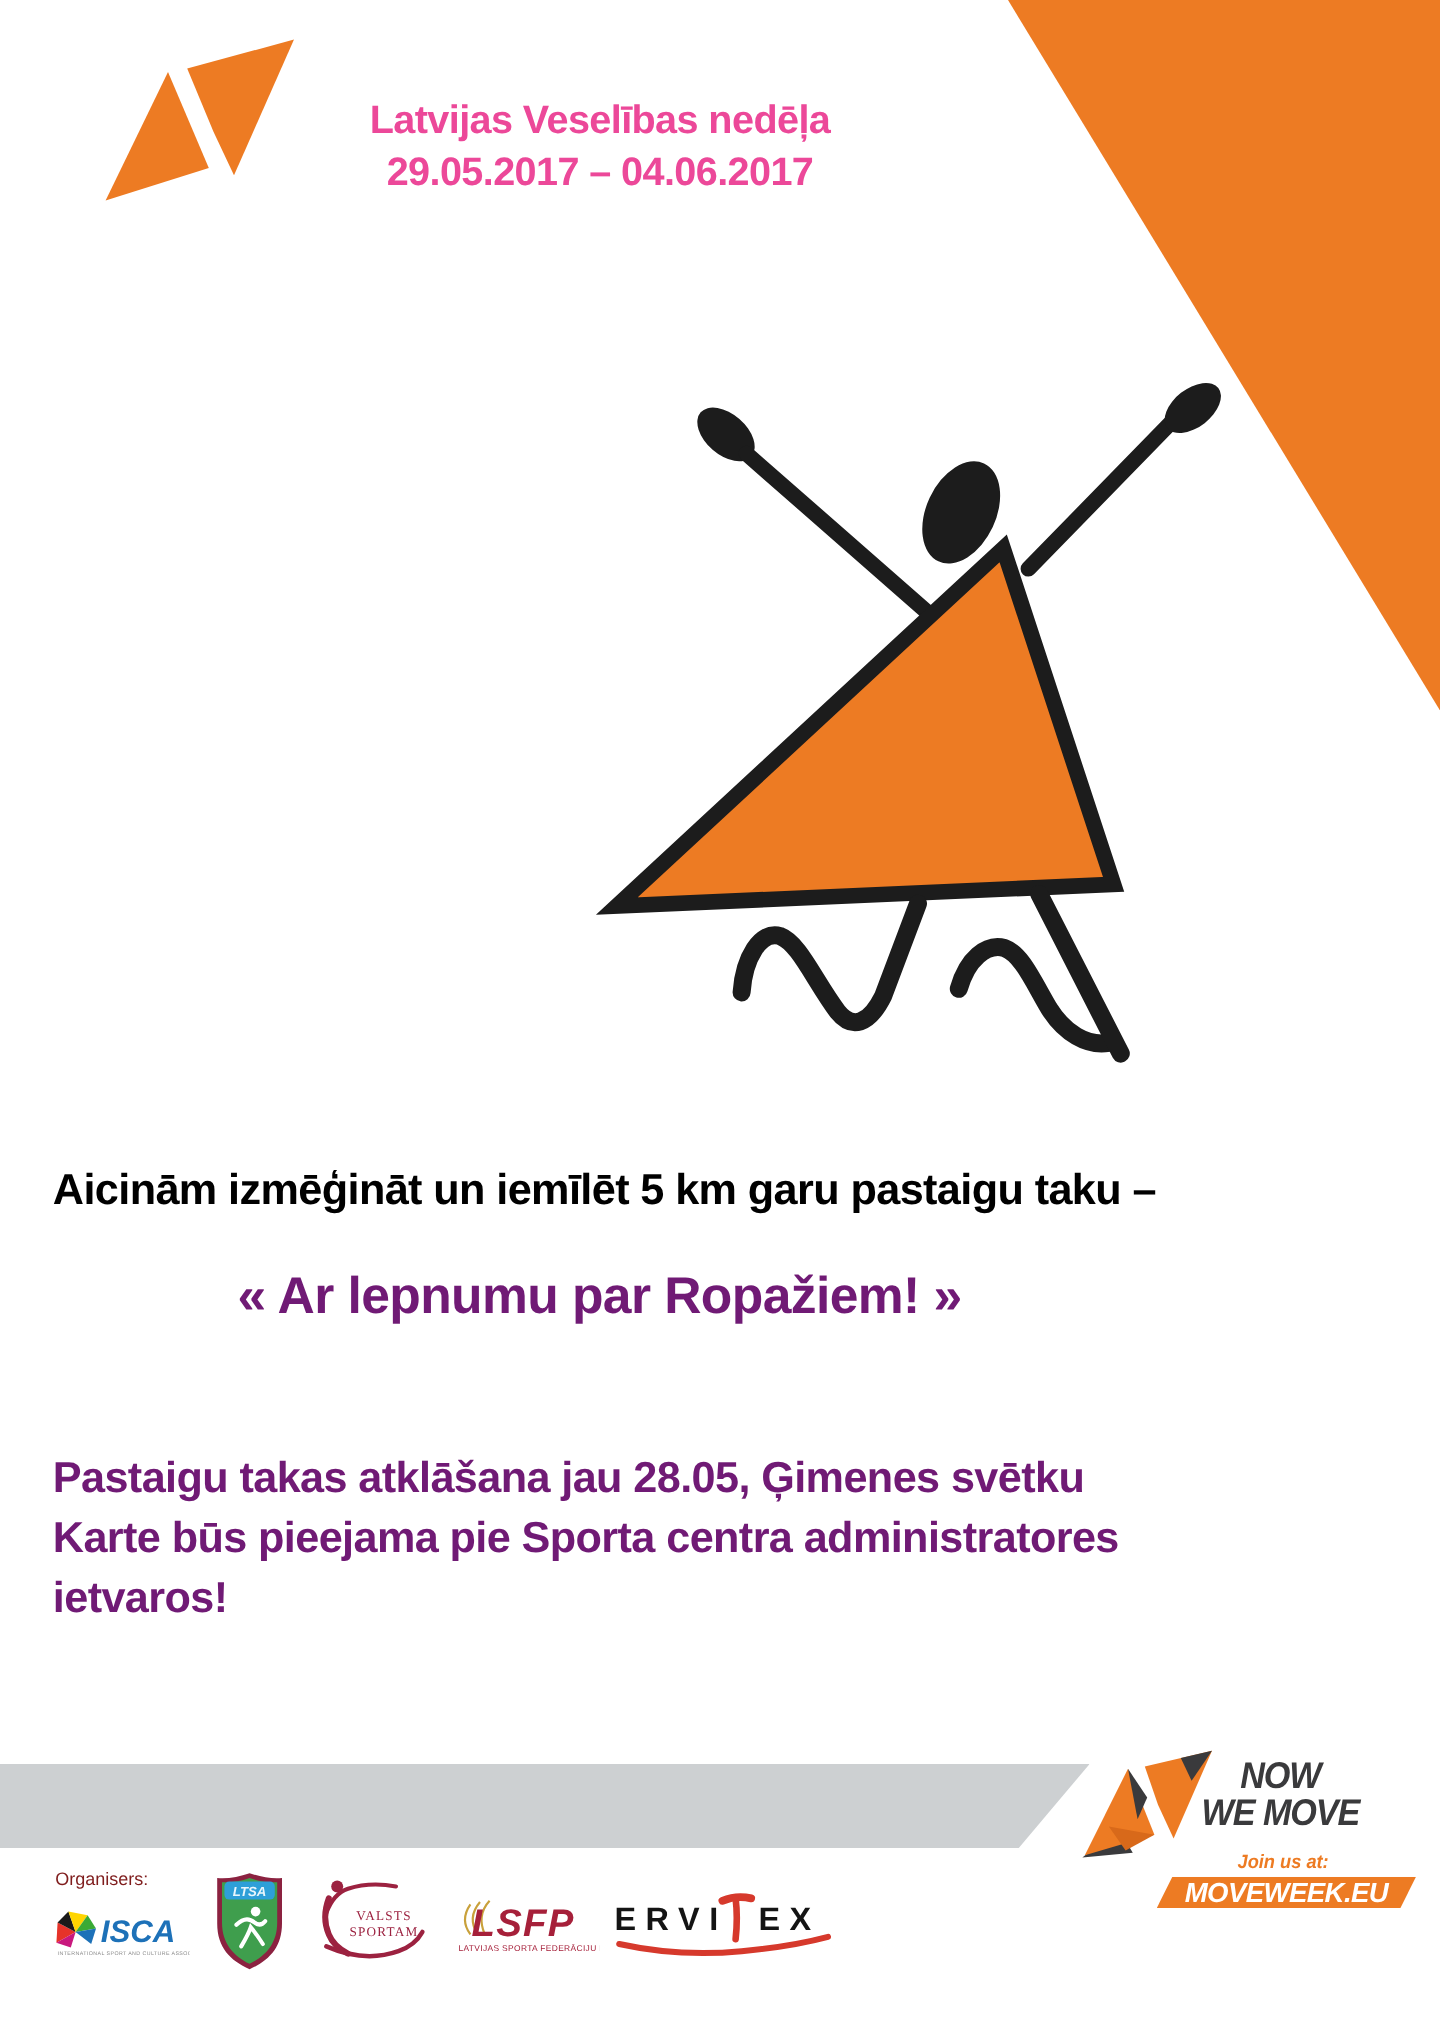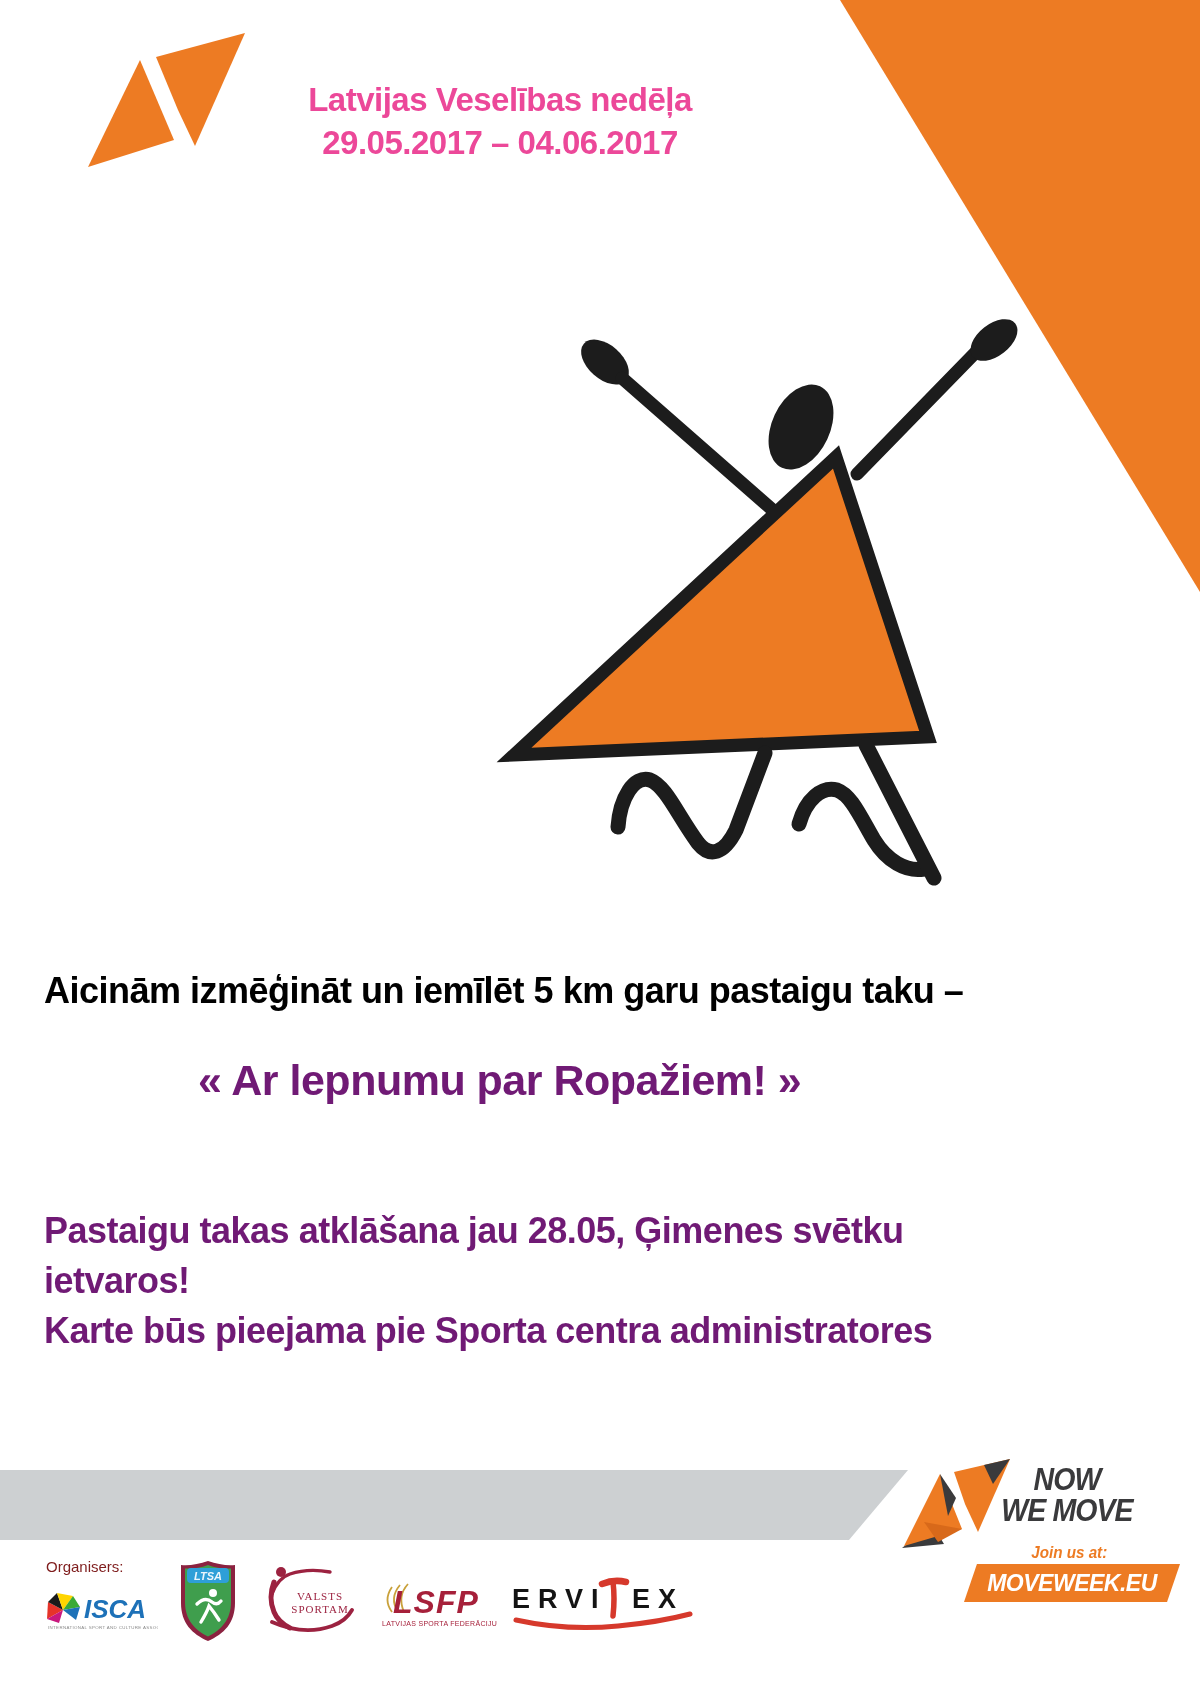--- a/index.html
+++ b/index.html
@@ -50,21 +50,21 @@
     font-style:italic;font-weight:bold;color:#3A3A3C;
     font-size:31px;line-height:31px;letter-spacing:-1px;
     transform:scaleX(0.92);transform-origin:left top;
   }
   .nwm-join{
     position:absolute;left:998px;top:1544px;width:150px;text-align:center;
     font-style:italic;font-weight:bold;color:#ED7B23;font-size:16px;
     transform:scaleX(0.95);transform-origin:left top;
   }
   .nwm-banner{
-    position:absolute;left:964px;top:1564px;width:216px;height:38px;
+    position:absolute;left:964px;top:1564px;width:216px;height:26px;
     background:#ED7B23;
     clip-path:polygon(6% 0,100% 0,94% 100%,0 100%);
     display:flex;align-items:center;justify-content:center;
   }
   .nwm-banner span{
     font-style:italic;font-weight:bold;color:#ffffff;font-size:23px;letter-spacing:-0.5px;
   }
   
   .organisers-label{
     position:absolute;left:46px;top:1558px;
@@ -116,22 +116,22 @@
   </svg>
 
   <div class="p1">
     <div>Aicinām izmēģināt un iemīlēt 5 km garu pastaigu taku –</div>
   </div>
 
   <div class="quote">« Ar lepnumu par Ropažiem! »</div>
 
   <div class="p3">
     <div>Pastaigu takas atklāšana jau 28.05, Ģimenes svētku</div>
+    <div>Karte būs pieejama pie Sporta centra administratores</div>
     <div>ietvaros!</div>
-    <div>Karte būs pieejama pie Sporta centra administratores</div>
   </div>
 
   <div class="gray-bar"></div>
 
   <svg class="nwm-arrow" viewBox="0 0 122 94" aria-hidden="true">
     <polygon points="4,92 34,68 46,88" fill="#3A3A3C"></polygon>
     <polygon points="6,90 42,18 64,73" fill="#ED7B23"></polygon>
     <polygon points="42,18 58,42 50,60" fill="#3A3A3C"></polygon>
     <polygon points="26,66 64,73 40,86" fill="#D8691A"></polygon>
     <polygon points="56,16 112,3 80,76 67,48" fill="#ED7B23"></polygon>

